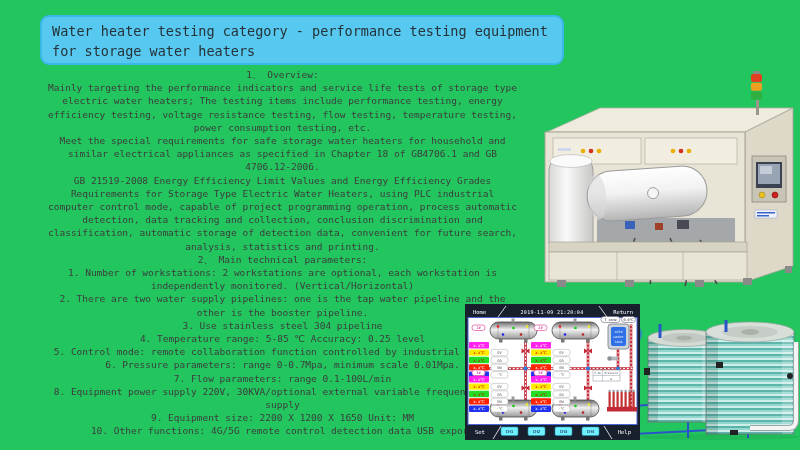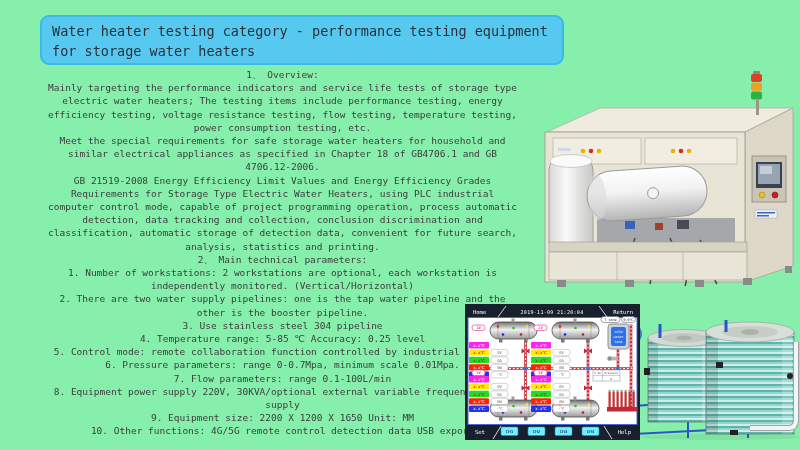--- a/index.html
+++ b/index.html
@@ -1,16 +1,16 @@
 <!DOCTYPE html>
 <html><head>
 <meta charset="utf-8">
 <style>
   html,body{margin:0;padding:0;background:#fff;}
-  #page{position:relative;width:800px;height:450px;background:#86efac;overflow:hidden;
+  #page{position:relative;width:800px;height:450px;background:#22c55e;overflow:hidden;
         font-family:"DejaVu Sans Mono","DejaVu Sans",monospace;}
   
   .banner{position:absolute;left:40px;top:15px;width:500px;height:36px;
           background:#57C8F0;border:2px solid #3ab8e8;border-radius:9px;
           padding:5px 10px;color:#263238;font-size:13.5px;line-height:1.45;}
   
   .logo{position:absolute;left:596px;top:33px;width:200px;height:40px;color:#1A3A9C;}
   .logo .latin{font-family:"Liberation Sans",sans-serif;font-weight:bold;
                font-size:26px;letter-spacing:-1px;}
   .logo .cjk{font-family:"DejaVu Sans",sans-serif;font-weight:bold;font-size:21px;margin-left:5px;}

